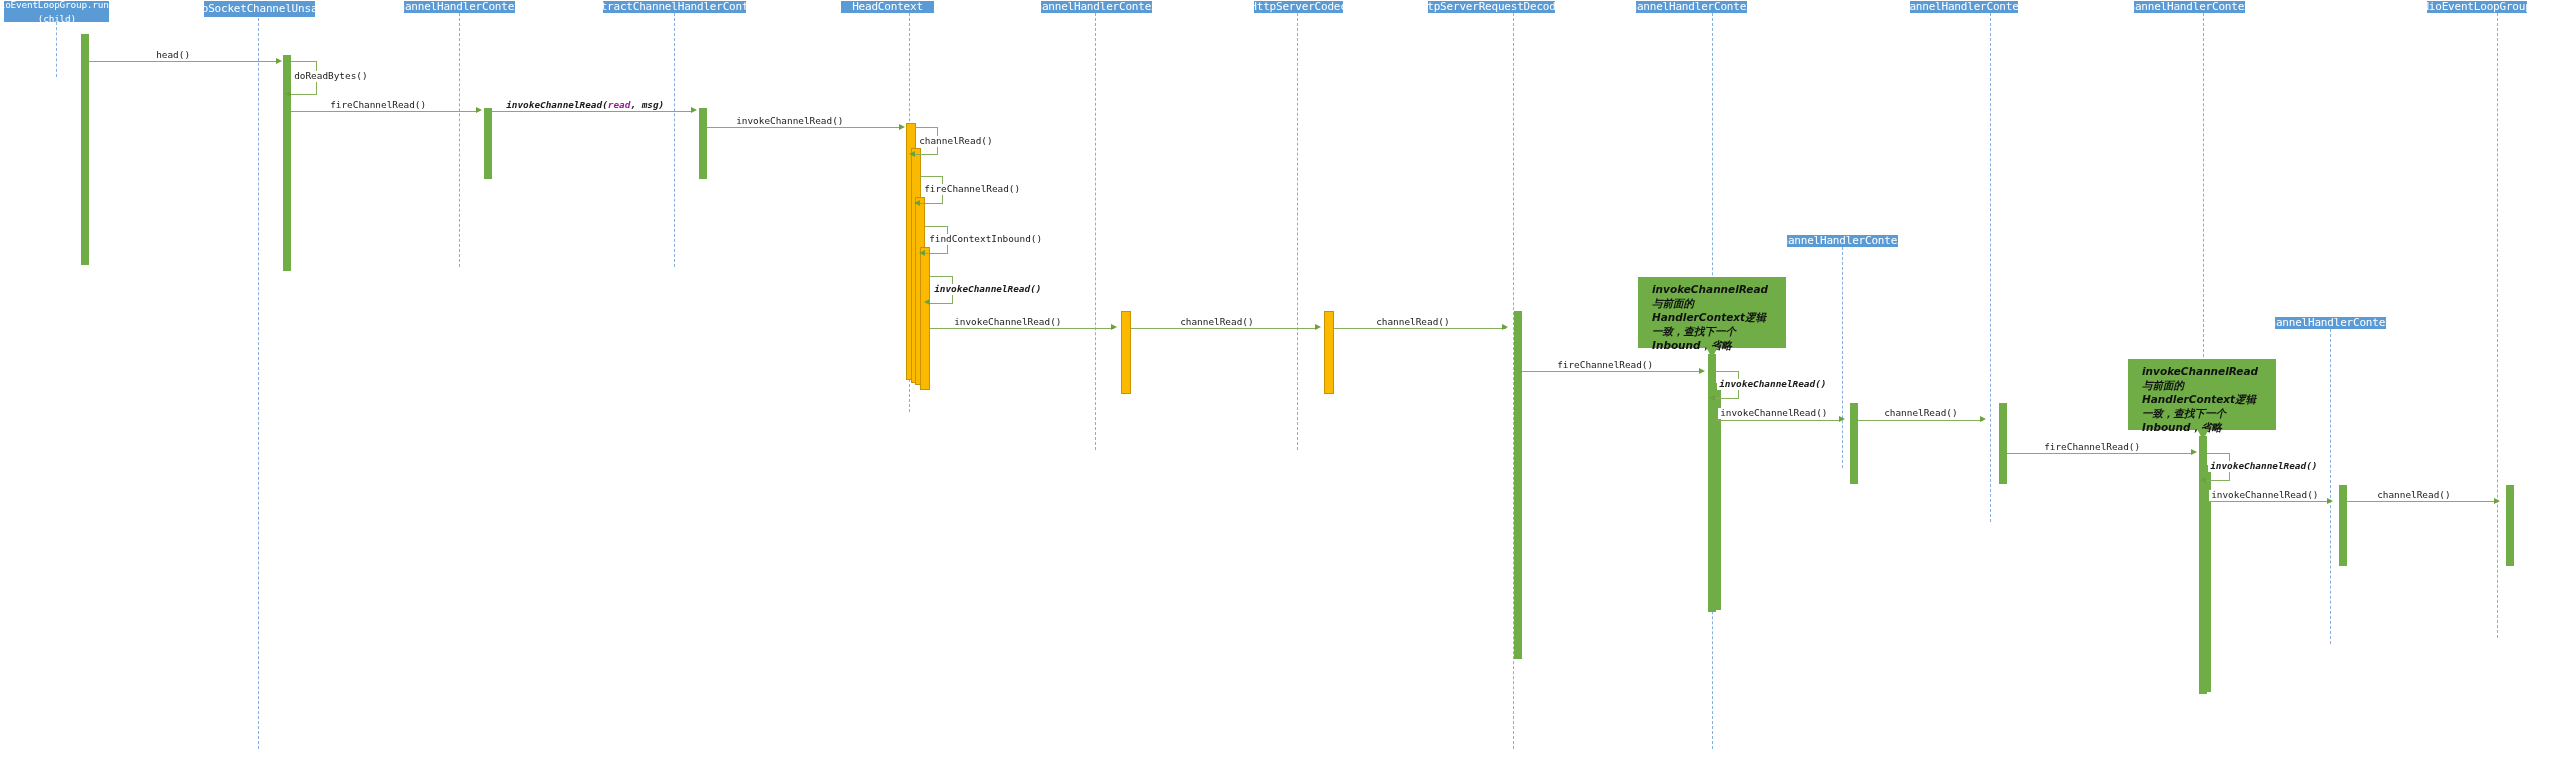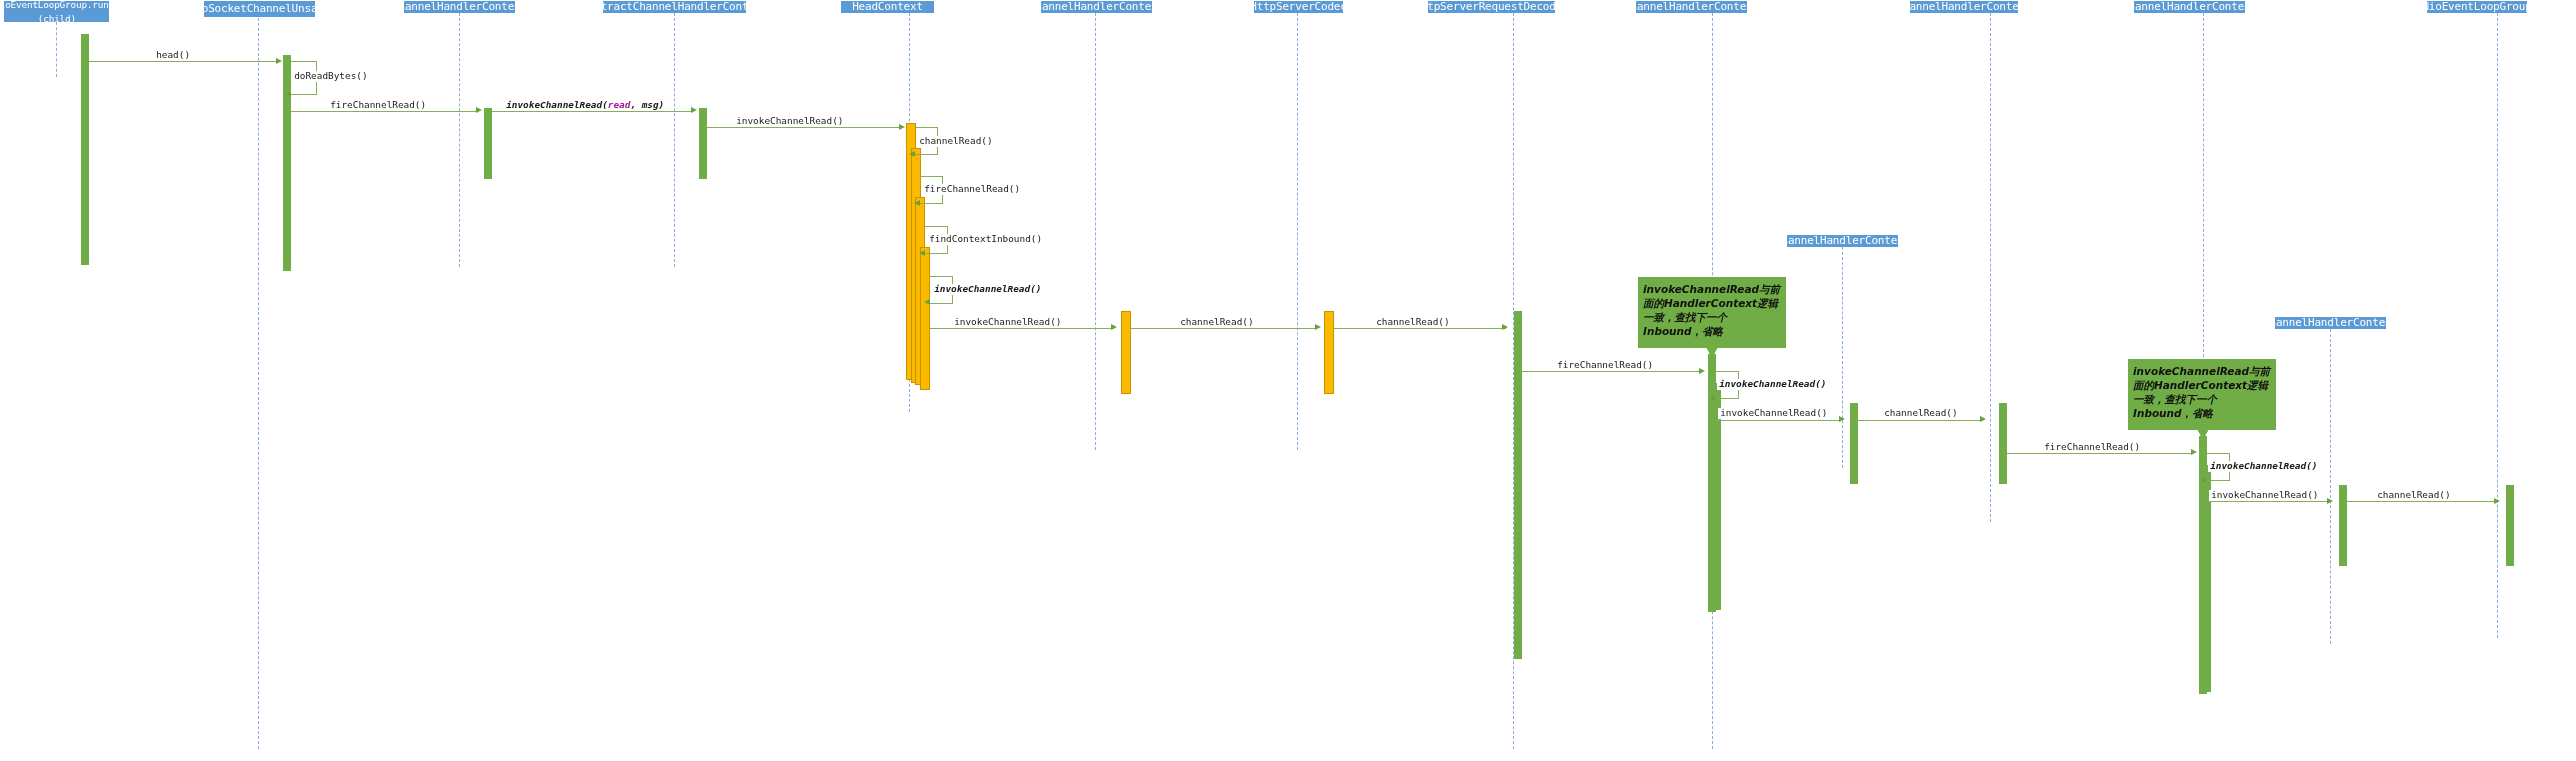--- a/index.html
+++ b/index.html
@@ -82,21 +82,21 @@
   .note{
     position:absolute;
     background:#70AD47;
     color:#111111;
     font-family:"DejaVu Sans","Liberation Sans",sans-serif;
     font-style:italic;
     font-weight:bold;
     font-size:10.5px;
     line-height:14px;
     box-sizing:border-box;
-    padding:5px 5px;
+    padding:5px 14px;
   }
   .note-tail{
     position:absolute;
     width:0;height:0;
     border-left:6px solid transparent;
     border-right:6px solid transparent;
     border-top:11px solid #70AD47;
   }
 </style>
 </head>

